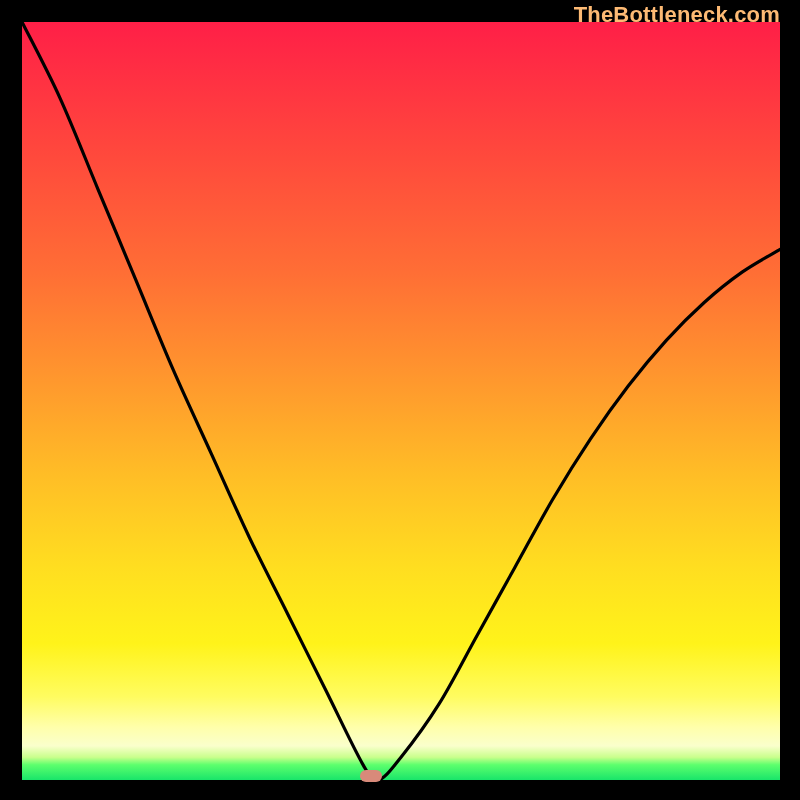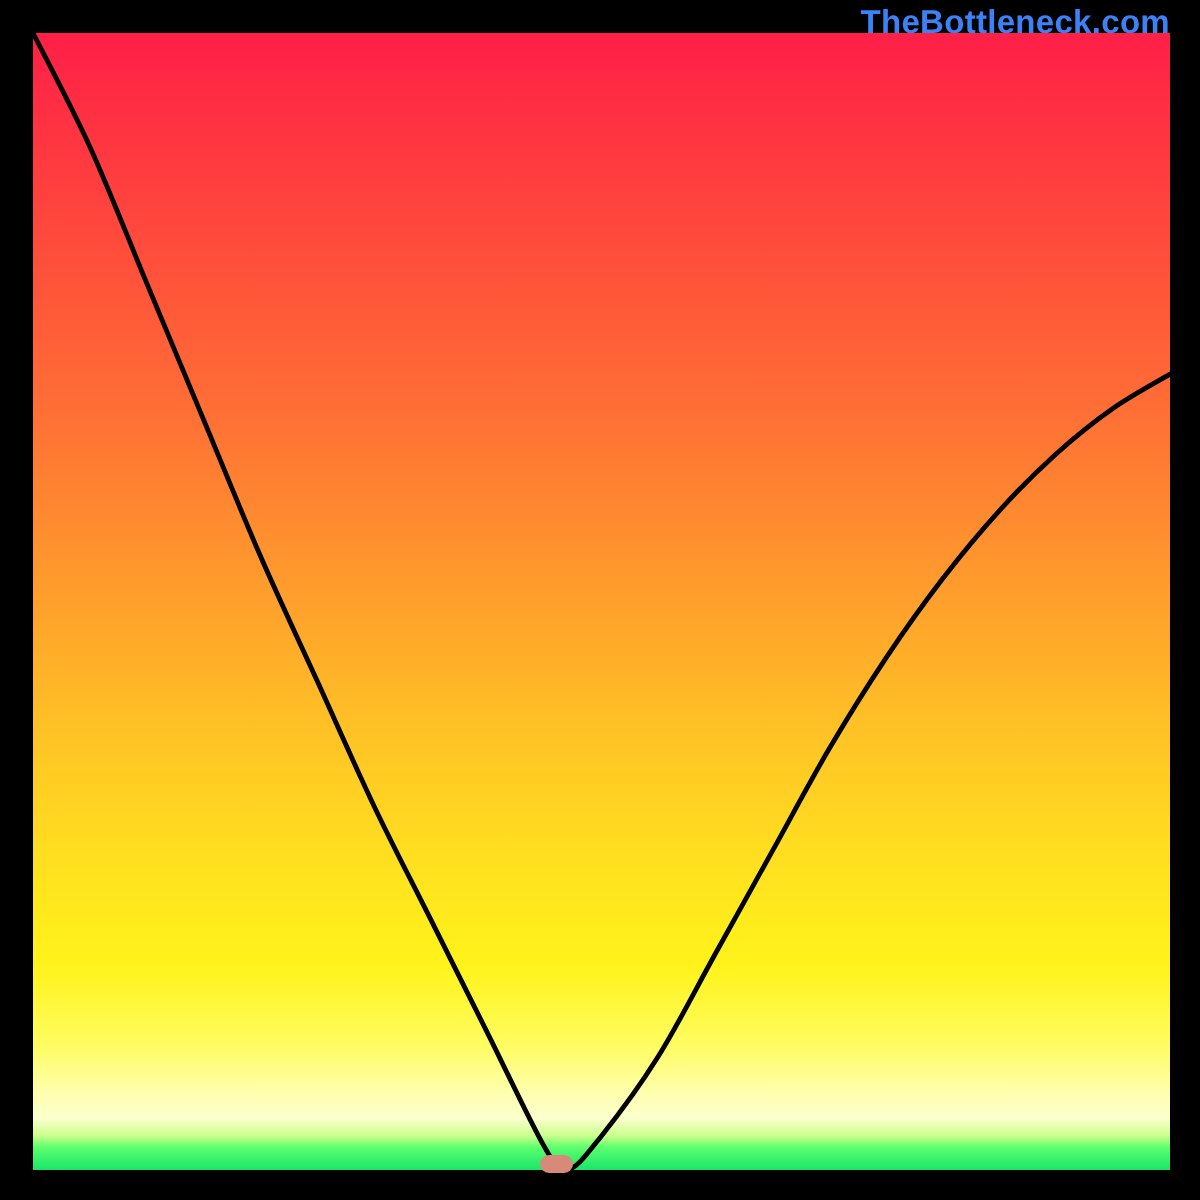--- a/index.html
+++ b/index.html
@@ -40,21 +40,21 @@
       #19e56a 100%
     );
   }
   .watermark {
     position: absolute;
     top: 2px;
     right: 20px;
     font-family: Arial, Helvetica, sans-serif;
     font-size: 22px;
     font-weight: 600;
-    color: #3b82f6;
+    color: #fdba74;
     letter-spacing: 0.2px;
     user-select: none;
   }
   svg.curve {
     position: absolute;
     left: 0;
     top: 0;
     width: 758px;
     height: 758px;
     pointer-events: none;

